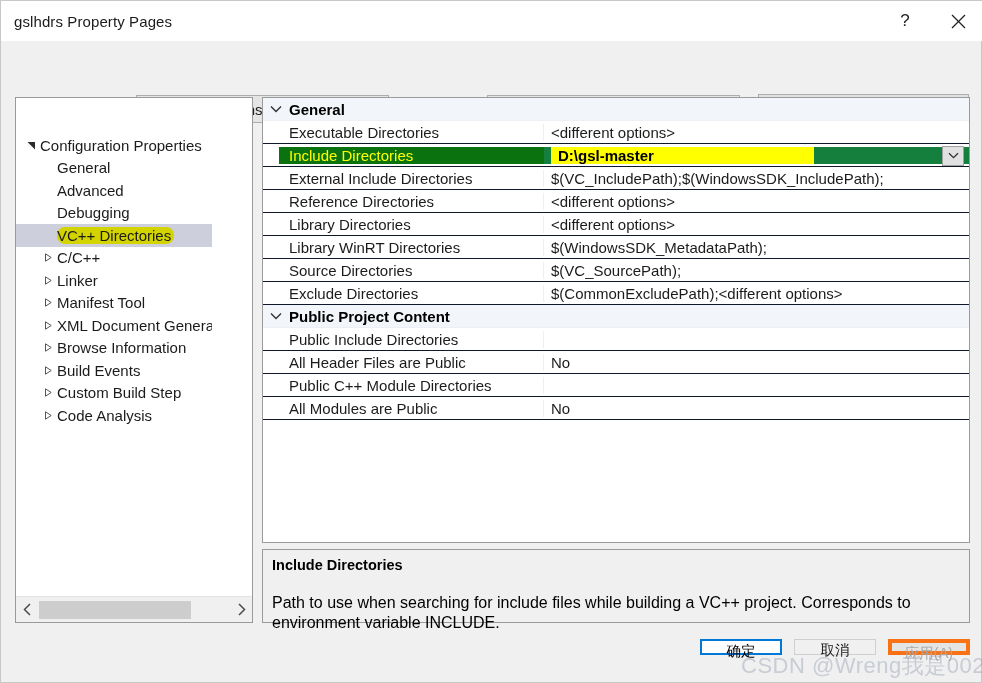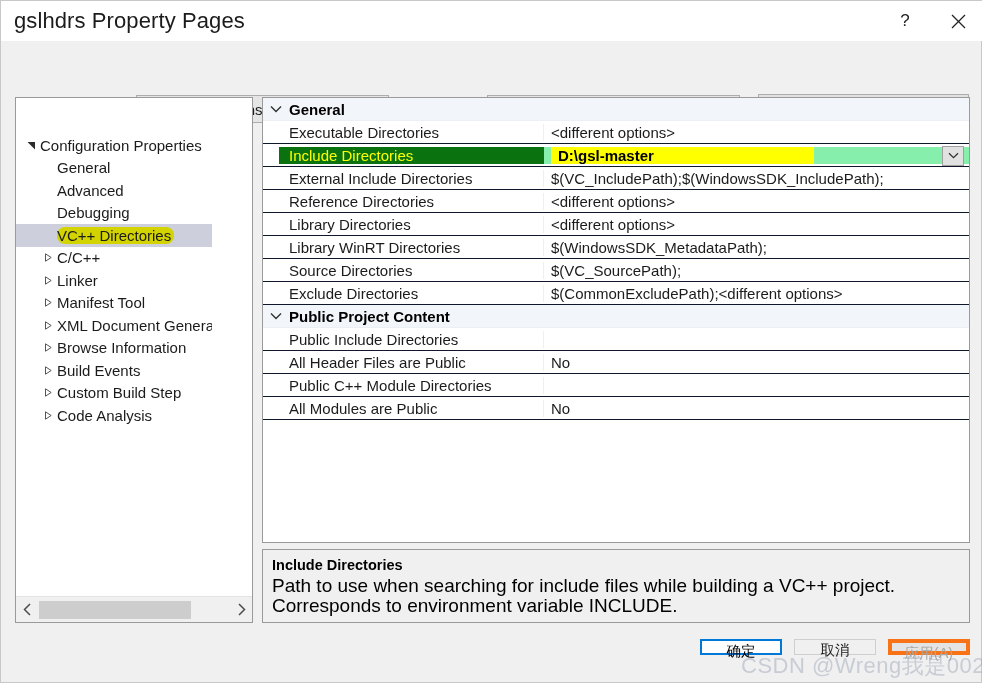--- a/index.html
+++ b/index.html
@@ -20,21 +20,21 @@
 
   
   #titlebar {
     position: absolute; left: 0; top: 0;
     width: 982px; height: 40px;
     background: #ffffff;
     display: flex; align-items: center;
   }
   #title-text {
     margin-left: 13px;
-    font-size: 22px;
+    font-size: 15px;
     color: #1b1b1b;
     letter-spacing: 0.1px;
   }
   .caption-btn {
     position: absolute; top: 0;
     width: 46px; height: 40px;
     display: flex; align-items: center; justify-content: center;
     font-size: 17px; color: #222; cursor: default;
   }
   #help-btn { right: 55px; }
@@ -192,21 +192,21 @@
   }
 
   
   .grid-row.active .gutter { background: #ffff00; }
   .grid-row.active .name-cell {
     background: #0a7310;
     color: #ffff00;
     border-right: none;
   }
   .grid-row.active .value-cell {
-    background: #86efac;
+    background: #15803d;
     color: #000000;
     font-weight: bold;
     padding-left: 7px;
   }
   .grid-row.active .value-inner {
     background: #ffff00;
     padding-right: 6px;
   }
   .grid-row.active .value-cell .value-rest { background: #ffffff; flex: 1; height: 100%; }
   .value-cell.splitwrap { padding-left: 0; display: flex; }
@@ -232,23 +232,23 @@
     width: 708px; height: 74px;
     background: #f0f0f0;
     border: 1px solid #9a9a9a;
     padding: 6px 9px;
   }
   #desc-title {
     font-size: 14.5px; font-weight: bold; color: #000000;
     line-height: 19px;
   }
   #desc-body {
-    font-size: 19px; color: #000000;
+    font-size: 16px; color: #000000;
     line-height: 20px;
-    margin-top: 1px;
+    margin-top: 18px;
   }
 
   
   .footer-btn {
     position: absolute; top: 638px;
     width: 82px; height: 16px;
     font-size: 14.5px;
     font-family: "Liberation Sans", sans-serif;
     background: #e1e1e1;
     border: 1px solid #adadad;

